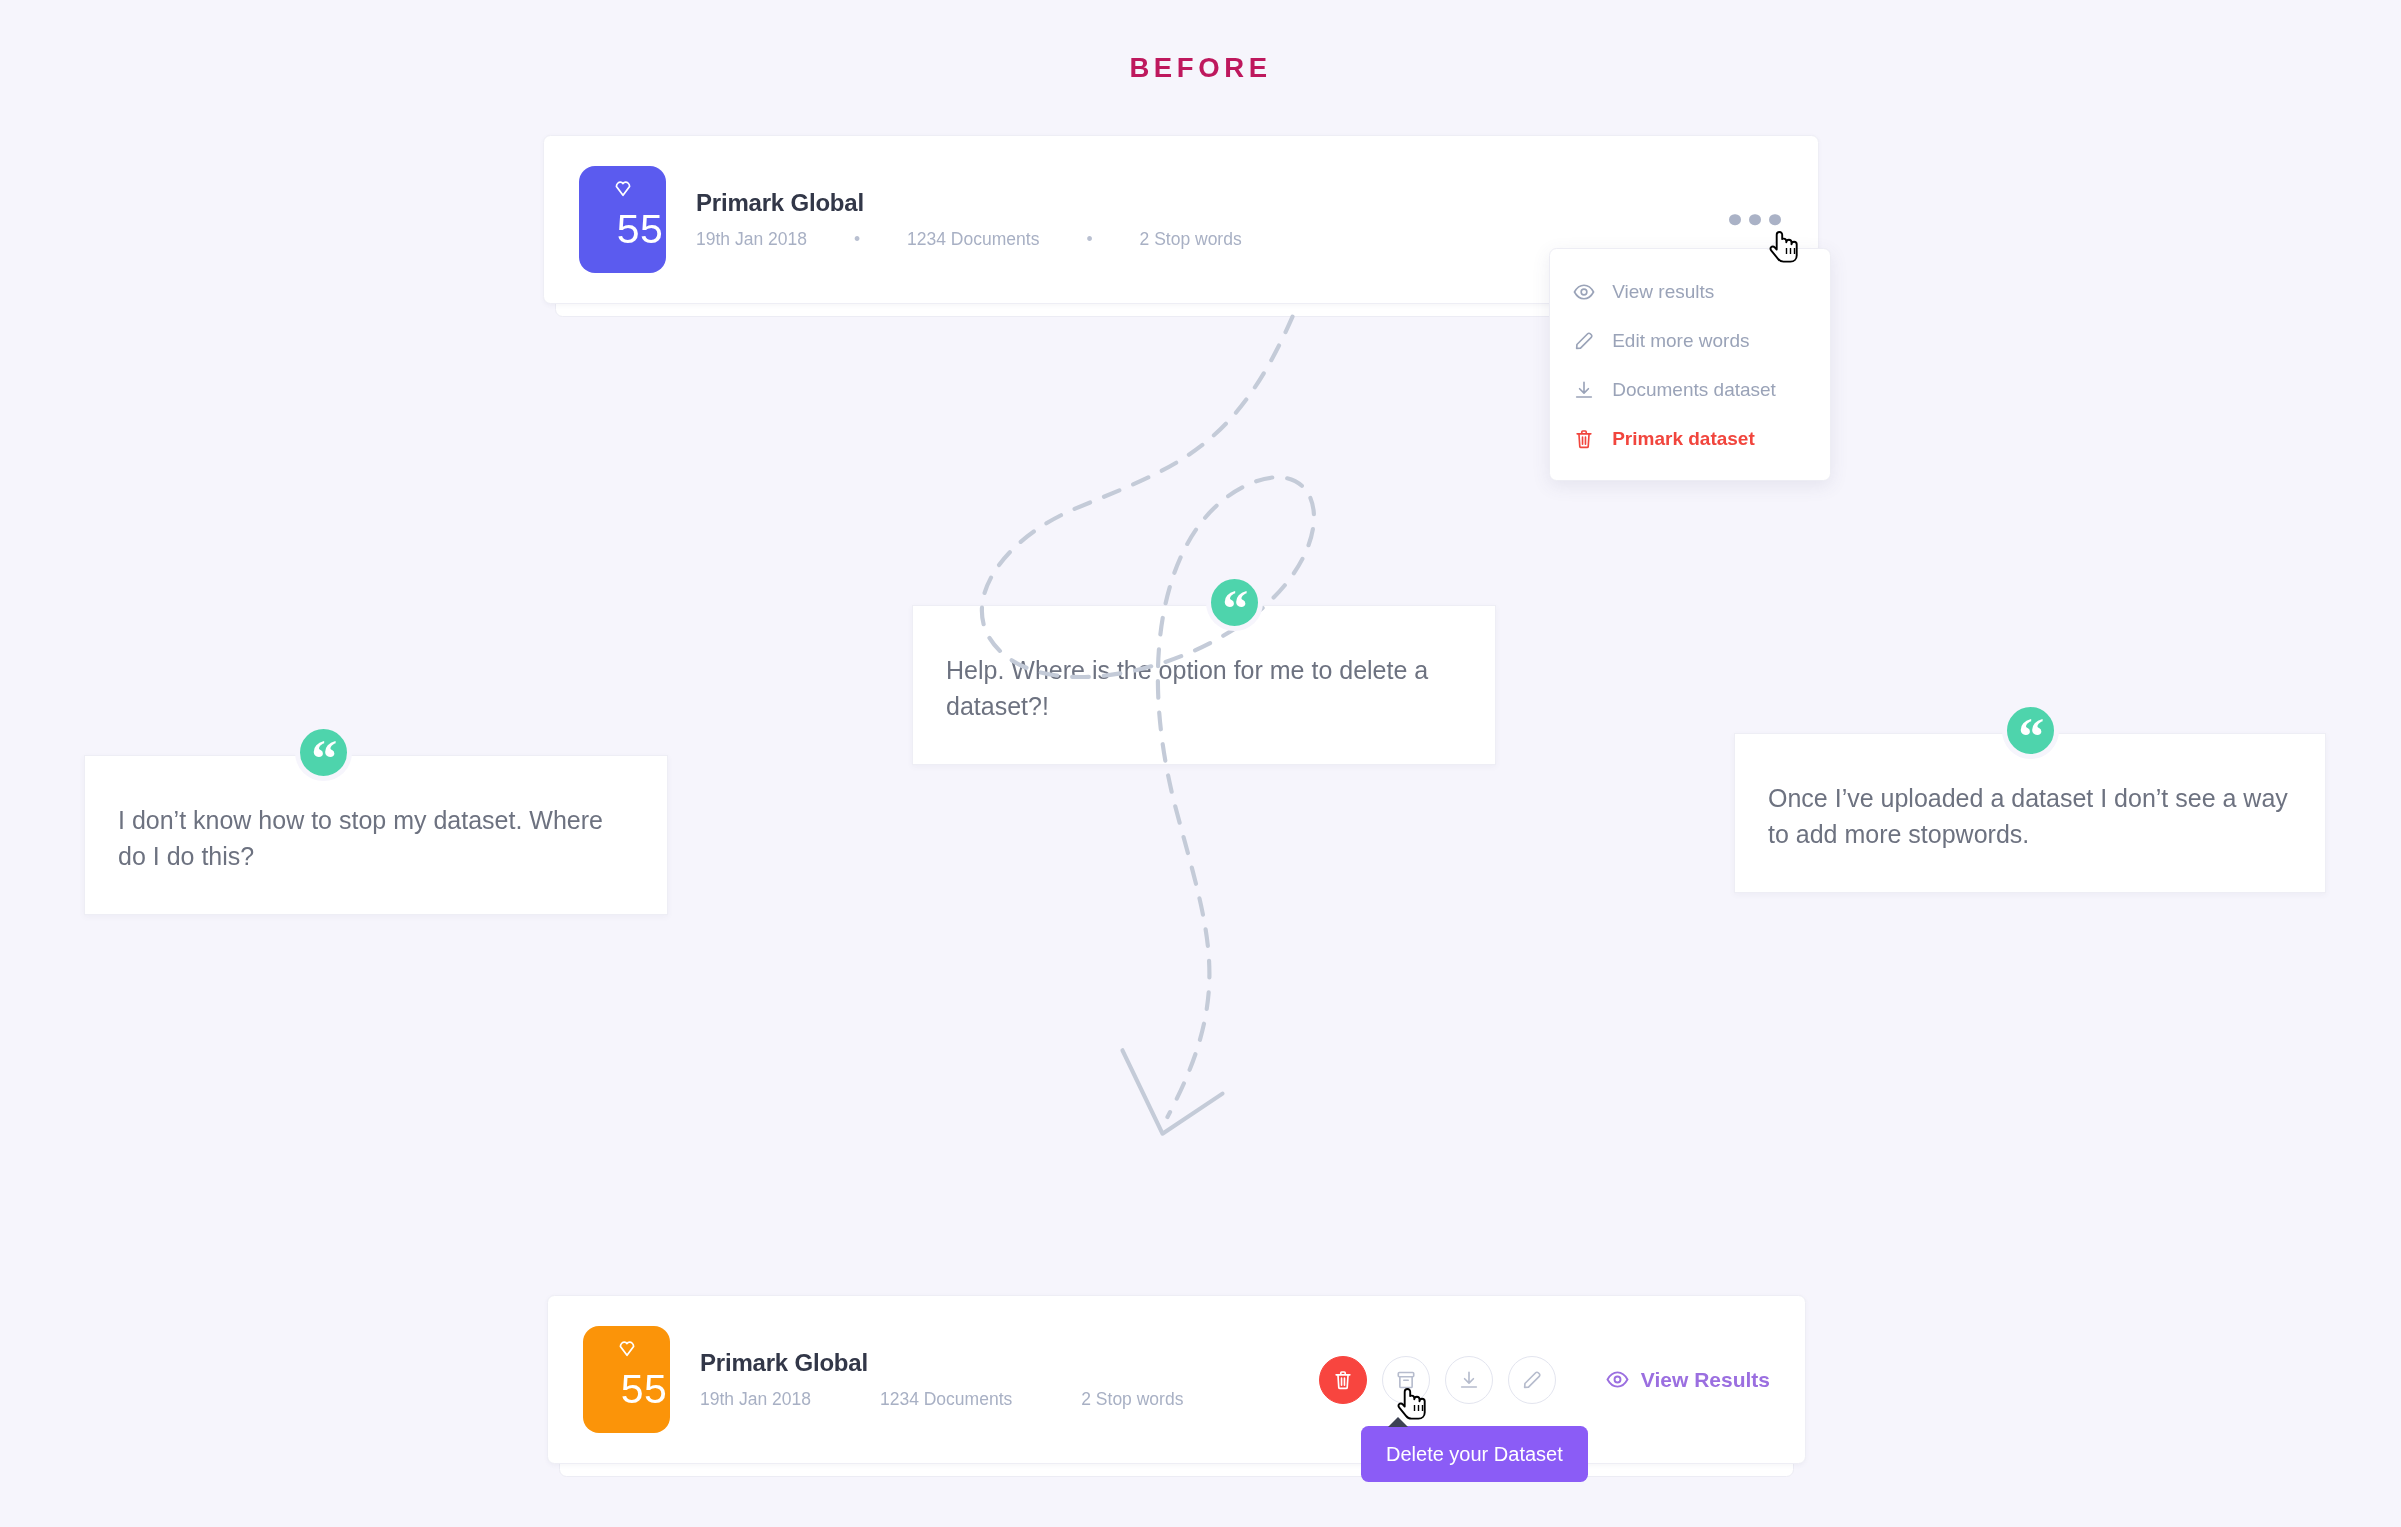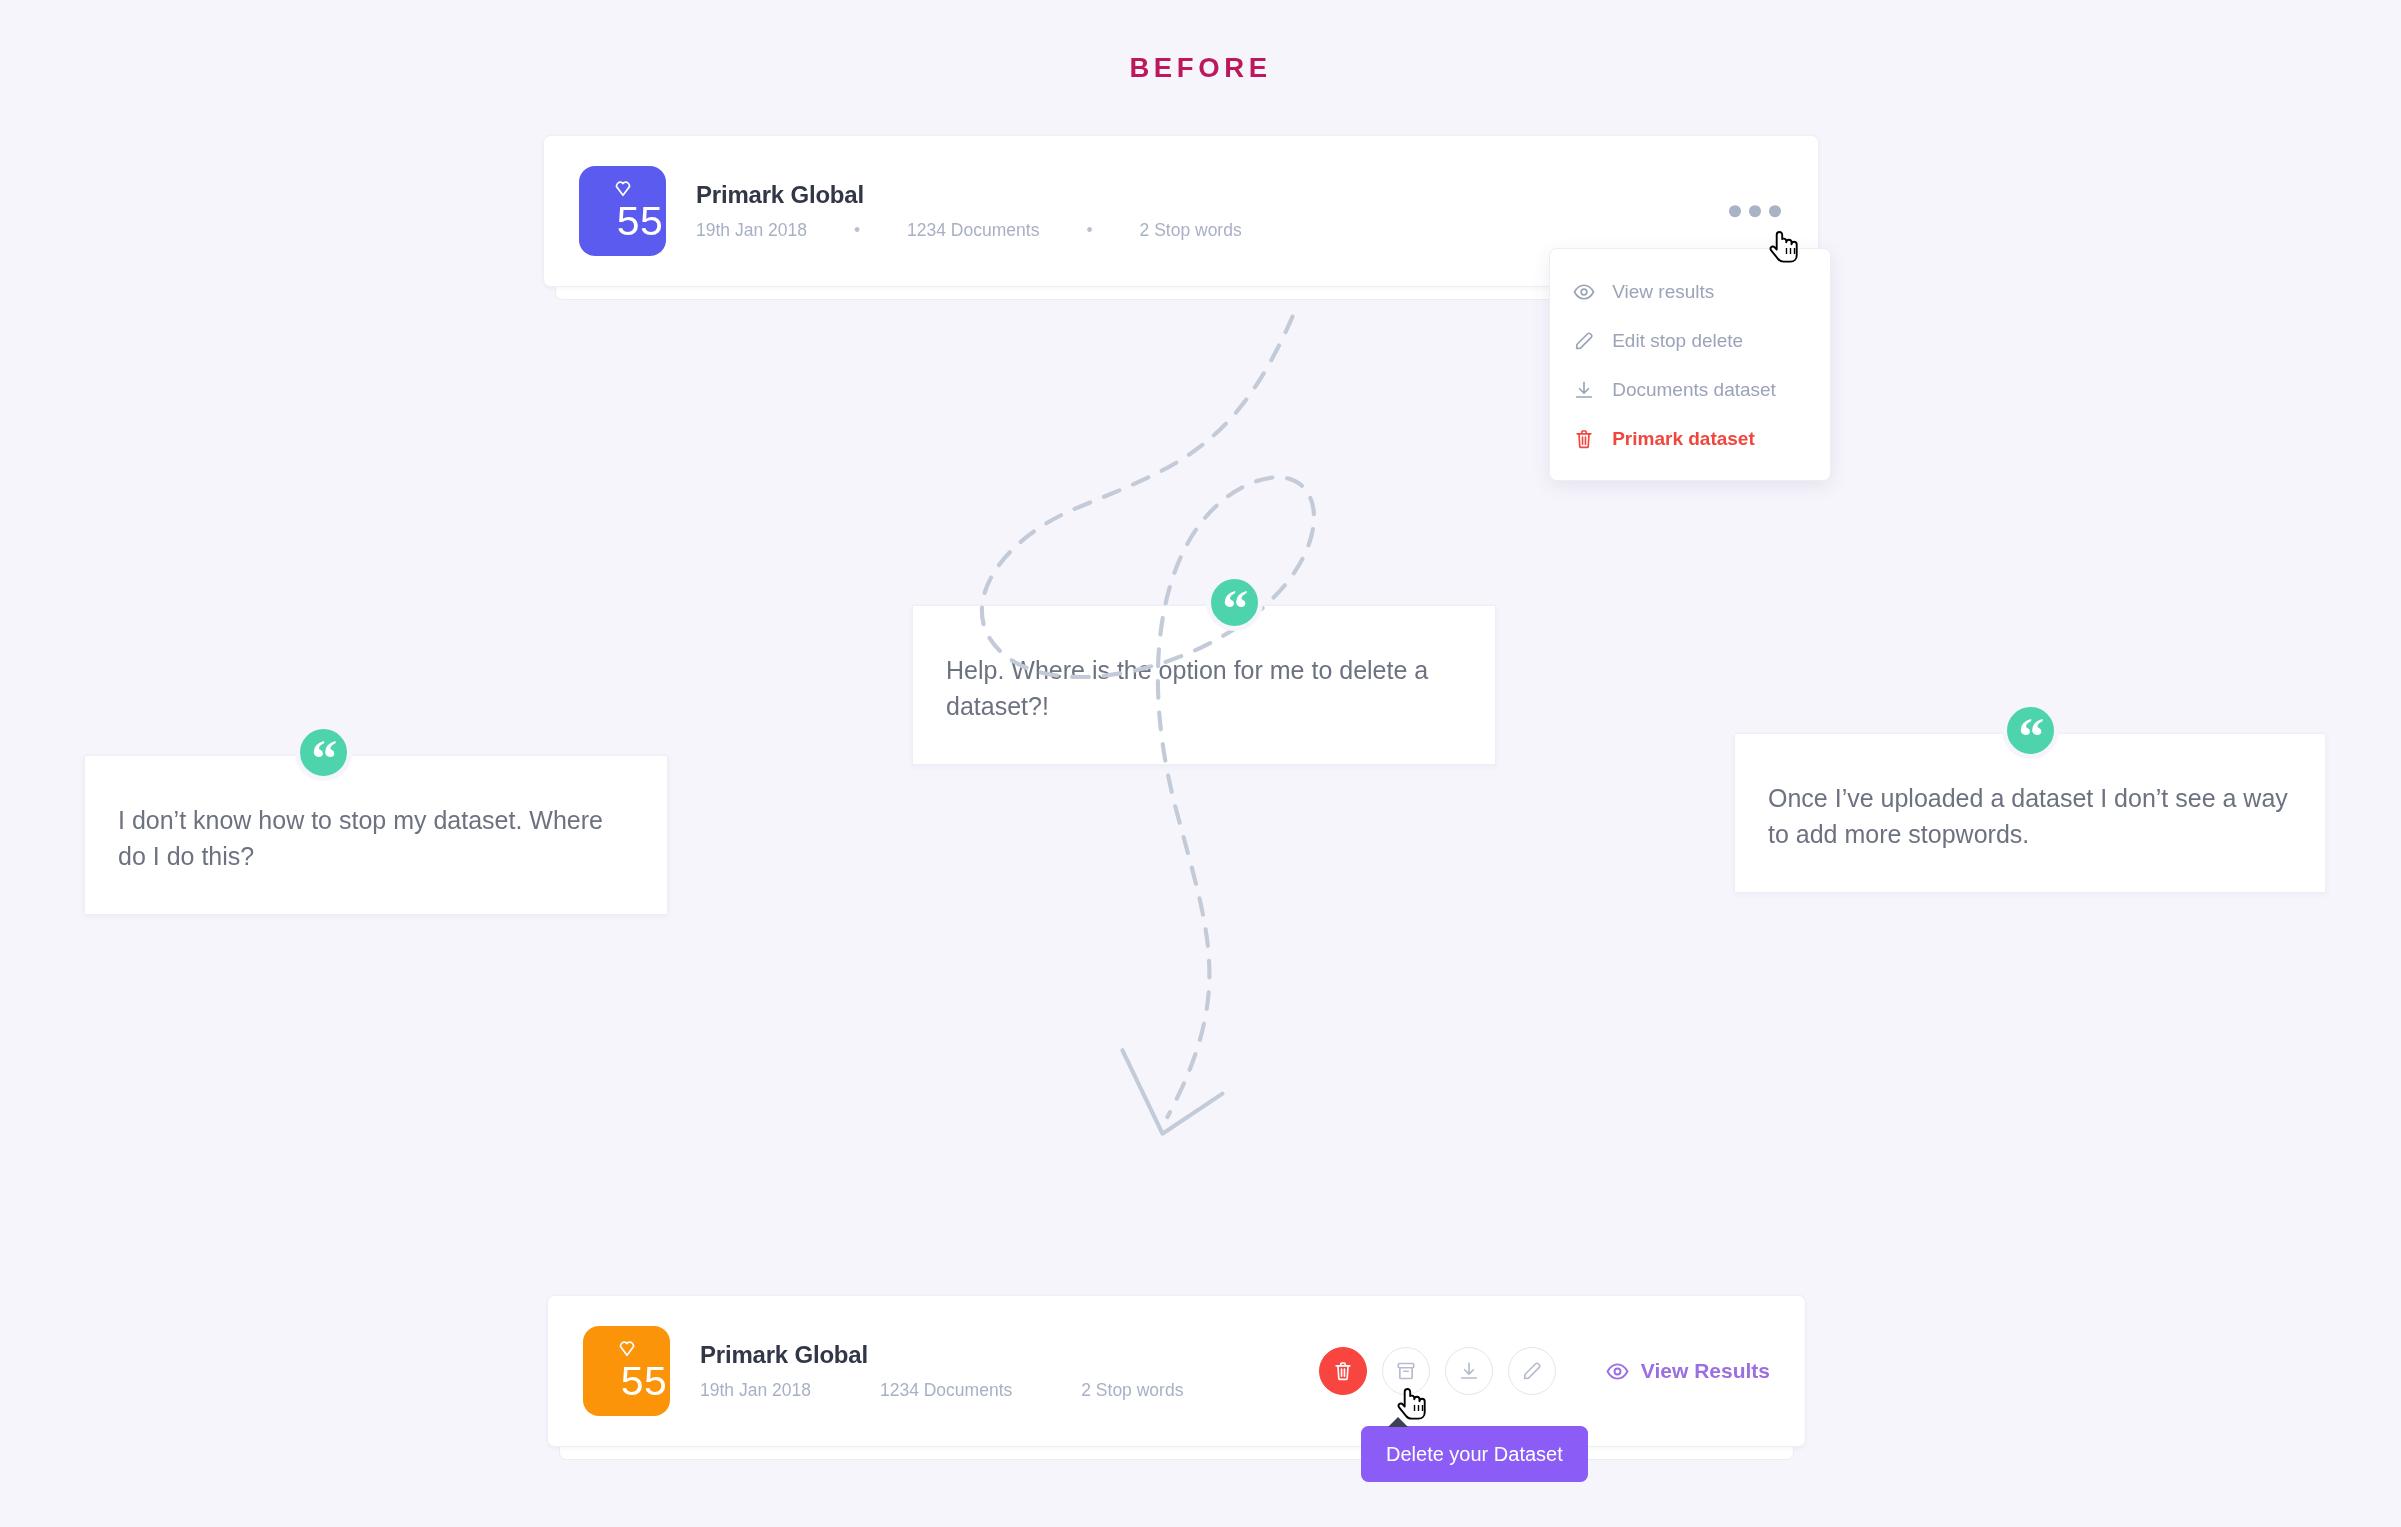--- a/index.html
+++ b/index.html
@@ -54,21 +54,21 @@
     border: 0.8px solid #eeeef5;
     box-shadow: 0 1.7px 4.2px rgba(70,70,110,0.045);
     display: flex;
     align-items: center;
     padding: 30px 35px;
     min-height: 125px;
   }
 
   .badge {
     width: 87px;
-    height: 90px;
+    height: 107px;
     border-radius: 16px;
     flex: 0 0 auto;
     display: flex;
     flex-direction: column;
     align-items: center;
     justify-content: center;
     color: #ffffff;
     position: relative;
     padding-left: 35px;
   }
@@ -329,21 +329,21 @@
       </span>
       <span>View results</span>
     </div>
 
     <div class="menu-item">
       <span class="mi-icon">
         <svg viewBox="0 0 24 24" width="22" height="22">
           <path d="M4 20 L4.3 15.8 L16 4.1 C16.8 3.3 18 3.3 18.8 4.1 L19.9 5.2 C20.7 6 20.7 7.2 19.9 8 L8.2 19.7 Z" fill="none" stroke="#9aa3b8" stroke-width="1.8" stroke-linejoin="round"></path>
         </svg>
       </span>
-      <span>Edit stop delete</span>
+      <span>Edit more words</span>
     </div>
 
     <div class="menu-item">
       <span class="mi-icon">
         <svg viewBox="0 0 24 24" width="22" height="22">
           <path d="M12 3.5 L12 15.2 M7.2 10.6 L12 15.4 L16.8 10.6 M4 19.6 L20 19.6" fill="none" stroke="#9aa3b8" stroke-width="1.8" stroke-linecap="round" stroke-linejoin="round"></path>
         </svg>
       </span>
       <span>Documents dataset</span>
     </div>

